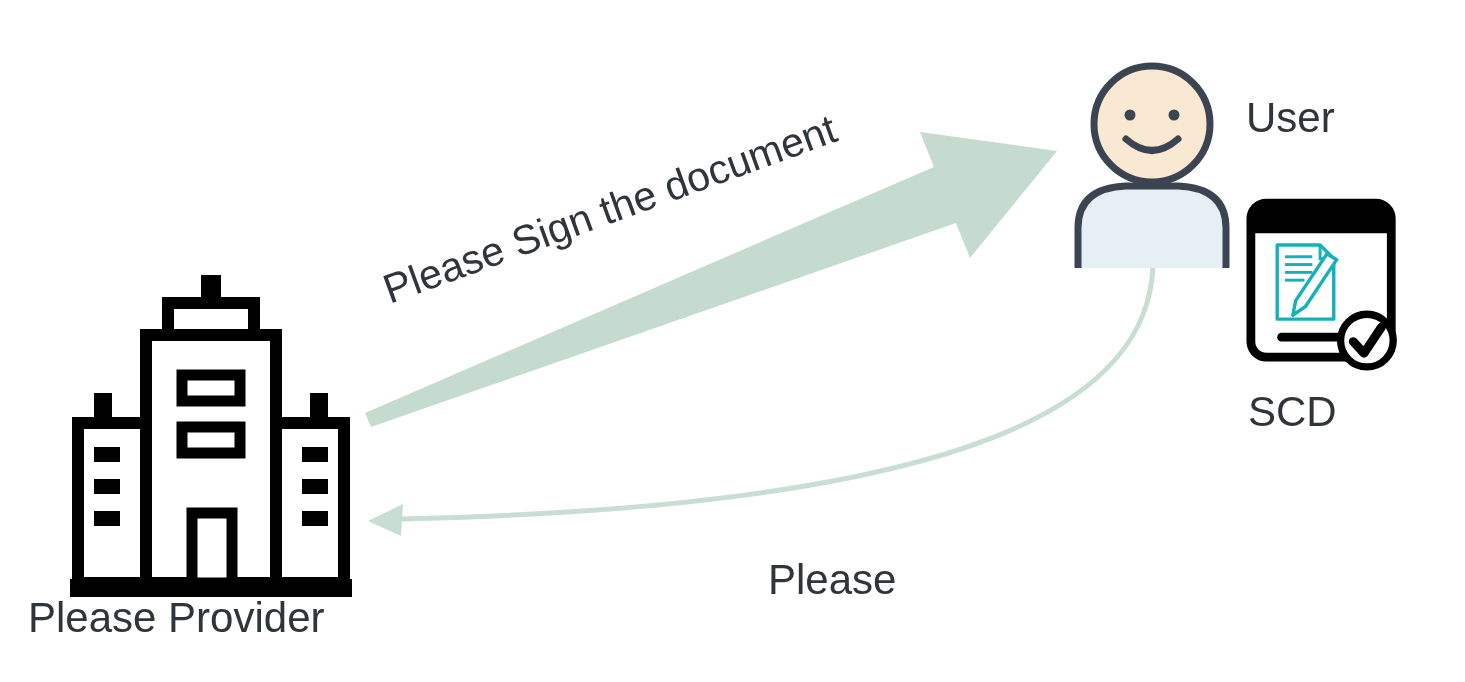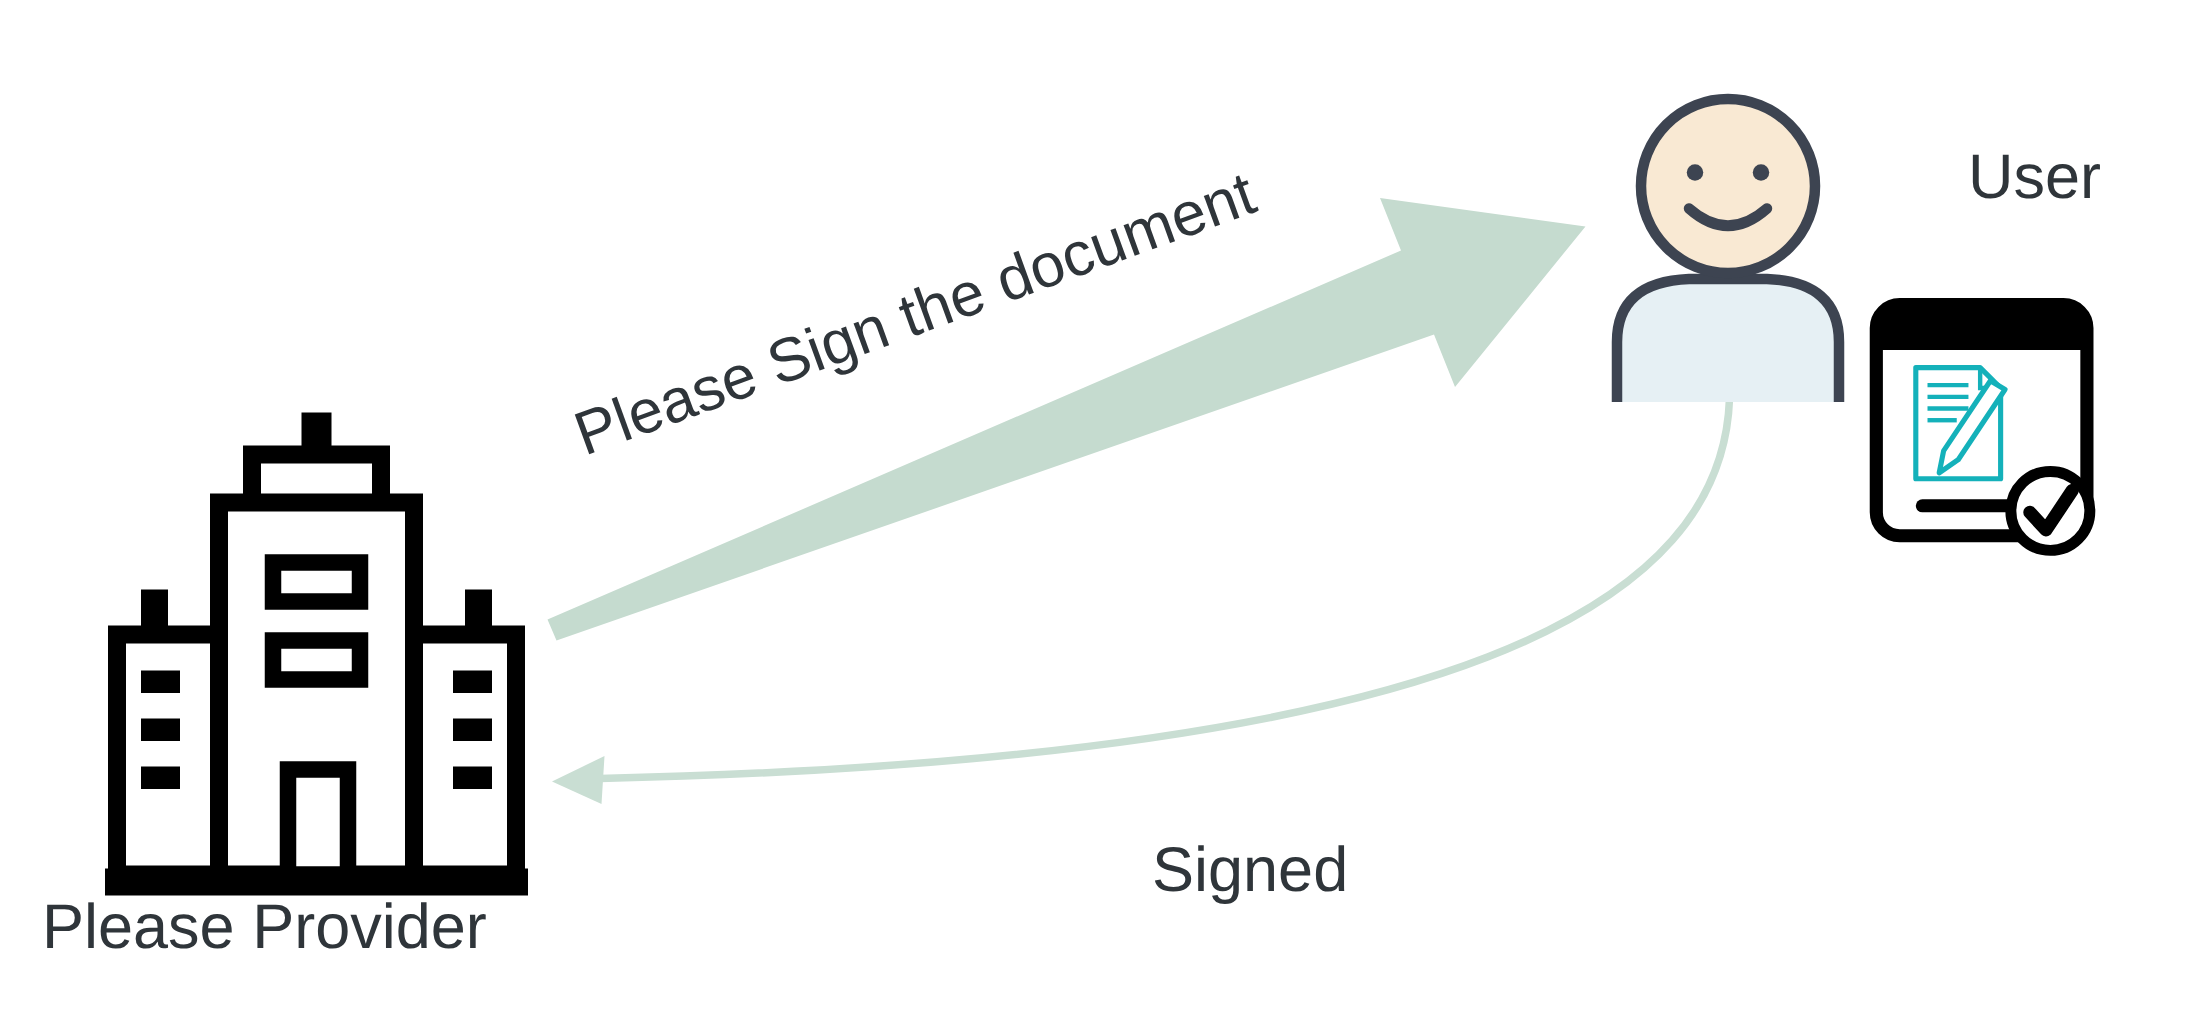--- a/index.html
+++ b/index.html
@@ -83,38 +83,39 @@
     <span class="icon">
       <svg width="168" height="208" viewBox="0 0 168 208">
         <path d="M 10,208 L 10,168 Q 10,128 58,126 L 110,126 Q 158,128 158,168 L 158,208" fill="#e6f0f4" stroke="#3d4451" stroke-width="7"></path>
         <circle cx="84" cy="64" r="58" fill="#f9e9d3" stroke="#3d4451" stroke-width="7"></circle>
         <circle cx="62" cy="55" r="5.5" fill="#3d4451"></circle>
         <circle cx="106" cy="55" r="5.5" fill="#3d4451"></circle>
         <path d="M 58,79 Q 84,102 110,79" fill="none" stroke="#3d4451" stroke-width="7" stroke-linecap="round"></path>
       </svg>
     </span>
   </div>
-  <div class="label" style="left:1312px; top:94px;text-align:center;">User</div>
+  <div class="label" style="left:1246px; top:94px;text-align:center;">User</div>
 
   <div class="node" style="left:1246px; top:198px;">
     <span class="icon">
       <svg width="156" height="176" viewBox="0 0 160 180">
         <rect x="5" y="5" width="144" height="158" rx="16" fill="#fff" stroke="#000" stroke-width="9"></rect>
         <path d="M 5,36 L 5,21 Q 5,5 21,5 L 133,5 Q 149,5 149,21 L 149,36 Z" fill="#000"></path>
         <path d="M 32,48 L 76,48 L 90,62 L 90,124 L 32,124 Z" fill="#fff" stroke="#14b1ba" stroke-width="3.5" stroke-linejoin="round"></path>
         <path d="M 76,48 L 76,62 L 90,62" fill="none" stroke="#14b1ba" stroke-width="3"></path>
         <line x1="40" y1="60" x2="68" y2="60" stroke="#14b1ba" stroke-width="3"></line>
         <line x1="40" y1="68" x2="68" y2="68" stroke="#14b1ba" stroke-width="3"></line>
         <line x1="40" y1="76" x2="68" y2="76" stroke="#14b1ba" stroke-width="3"></line>
         <line x1="40" y1="84" x2="60" y2="84" stroke="#14b1ba" stroke-width="3"></line>
         <polygon points="83,57 93,63 61,111 48,120 51,105" fill="#fff" stroke="#14b1ba" stroke-width="3.5" stroke-linejoin="round"></polygon>
         <rect x="32" y="138" width="70" height="9" rx="4.5" fill="#000"></rect>
         <circle cx="124" cy="146" r="27" fill="#fff" stroke="#000" stroke-width="7.5"></circle>
         <path d="M 110,147 L 121,159 L 139,132" fill="none" stroke="#000" stroke-width="9" stroke-linecap="round" stroke-linejoin="round"></path>
       </svg>
     </span>
   </div>
+  <div class="label" style="left:1248px; top:388px;">SCD</div>
 
   <div class="label request" style="left:330px; top:186px;">Please Sign the document</div>
 
-  <div class="label" style="left:768px; top:556px;">Signed</div>
+  <div class="label" style="left:768px; top:556px;">Please</div>
 
 </div>
 
 </body></html>

